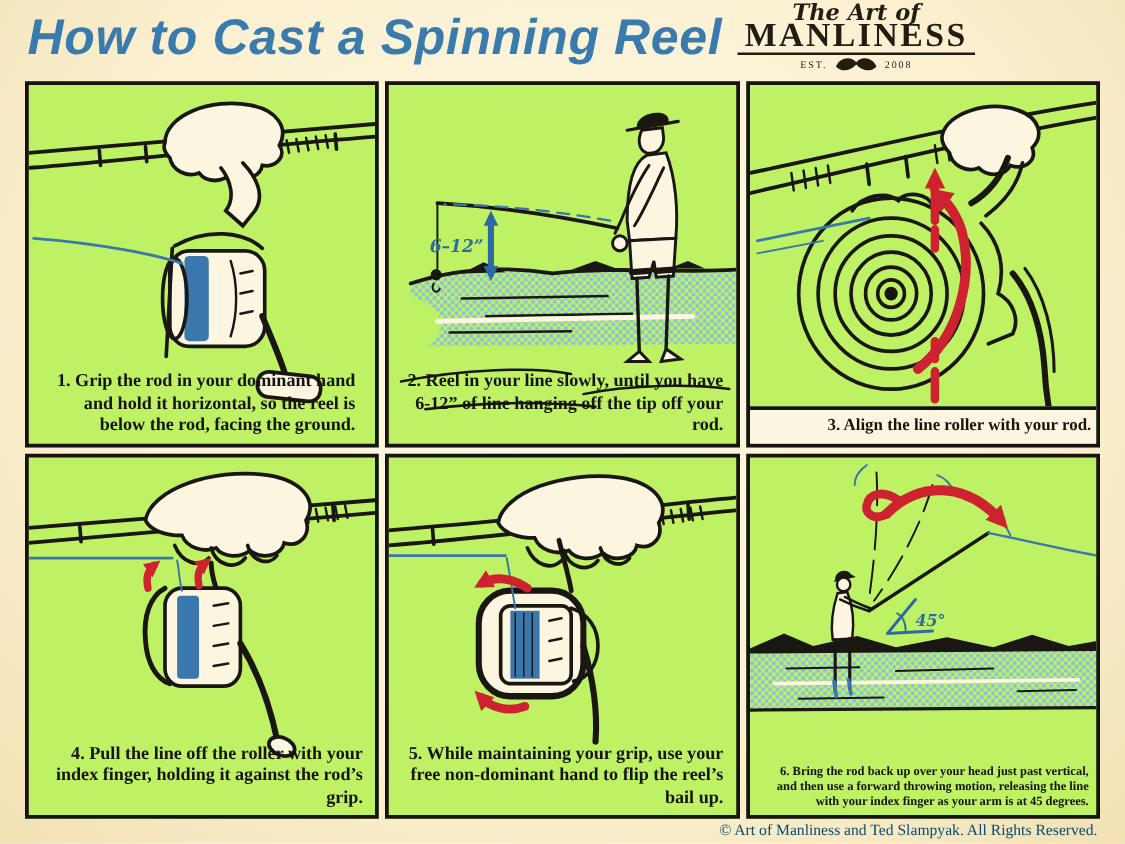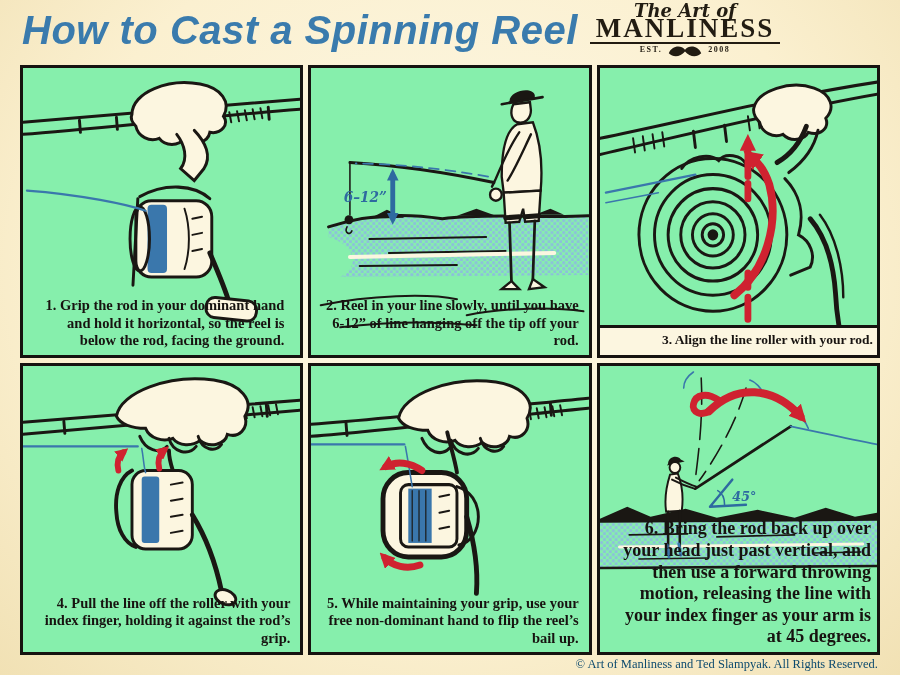--- a/index.html
+++ b/index.html
@@ -18,41 +18,41 @@
   .logo{position:absolute;right:20px;top:5px;width:190px;text-align:center;color:#221c12;}
   .logo-tagline{
     font-family:"DejaVu Serif", serif;font-style:italic;font-weight:bold;
     font-size:18px;line-height:12px;margin-bottom:-2px;
   }
   .logo-name{
     font-family:"Liberation Serif", serif;font-weight:bold;font-size:27px;line-height:26px;
     letter-spacing:2px;border-bottom:2.5px solid #221c12;padding-bottom:1px;
   }
   .logo-est{
-    display:flex;justify-content:center;gap:5px;margin-top:1px;
-    font-family:"Liberation Serif", serif;font-weight:bold;font-size:8px;letter-spacing:1.5px;
+    display:flex;align-items:center;justify-content:center;gap:5px;margin-top:1px;
+    font-family:"Liberation Serif", serif;font-weight:normal;font-size:8px;letter-spacing:1.5px;
   }
   
   .grid{
     position:absolute;left:20px;top:65px;width:860px;height:590px;
     display:grid;grid-template-columns:1fr 1fr 1fr;grid-template-rows:1fr 1fr;gap:5px;
   }
-  .panel{border:3px solid #161310;background:#86efac;position:relative;overflow:hidden;}
+  .panel{border:3px solid #161310;background:#bef264;position:relative;overflow:hidden;}
   .art{position:absolute;left:0;top:0;width:100%;height:100%;}
   .caption{
     position:absolute;left:0;right:0;bottom:5px;text-align:right;
     font-family:"Liberation Serif", serif;font-weight:bold;font-size:14.5px;line-height:1.2;
     color:#171310;padding:0 10px;
   }
   .panel-1 .caption{padding:0 16px;}
   .panel-3 .caption{
     bottom:0;padding:4px 4px 6px 4px;font-size:13.5px;
     border-top:3px solid #161310;background:#fcf6e0;
   }
-  .panel-6 .caption{font-size:18px;padding:0 6px;bottom:4px;}
+  .panel-6 .caption{font-size:10px;padding:0 6px;bottom:4px;}
   
   .footer{
     position:absolute;right:22px;bottom:3px;
     font-family:"Liberation Serif", serif;font-size:12.5px;color:#0c4a6e;
   }
   text{font-family:"DejaVu Serif", serif;}
 </style>
 </head>
 <body>
 

